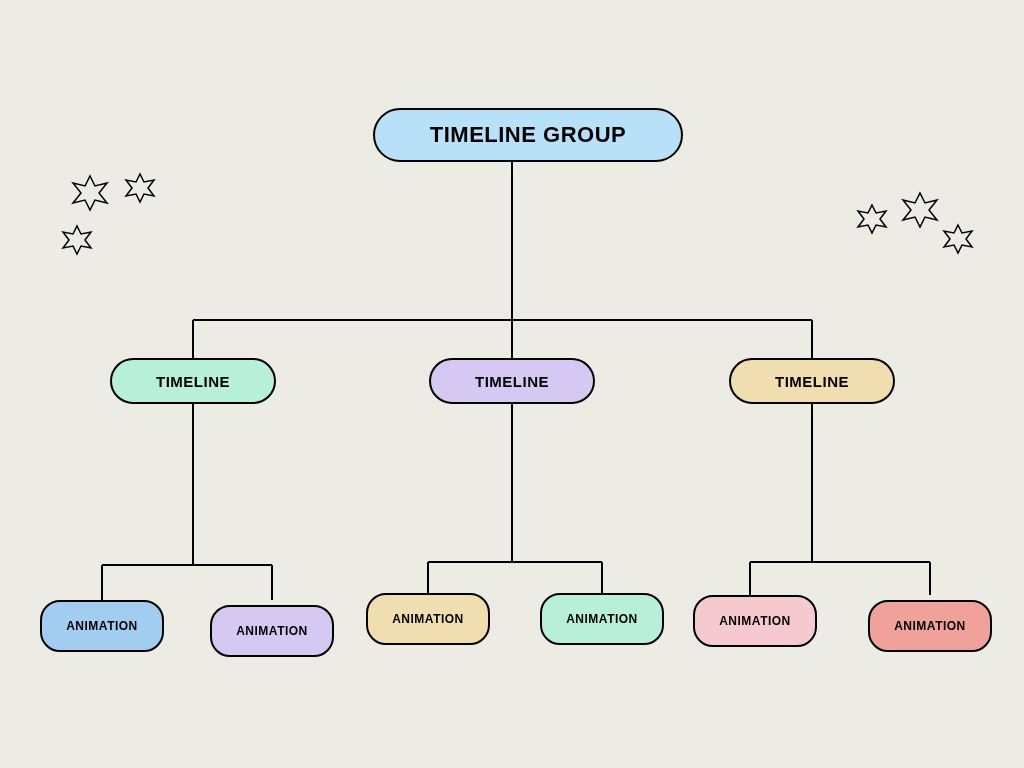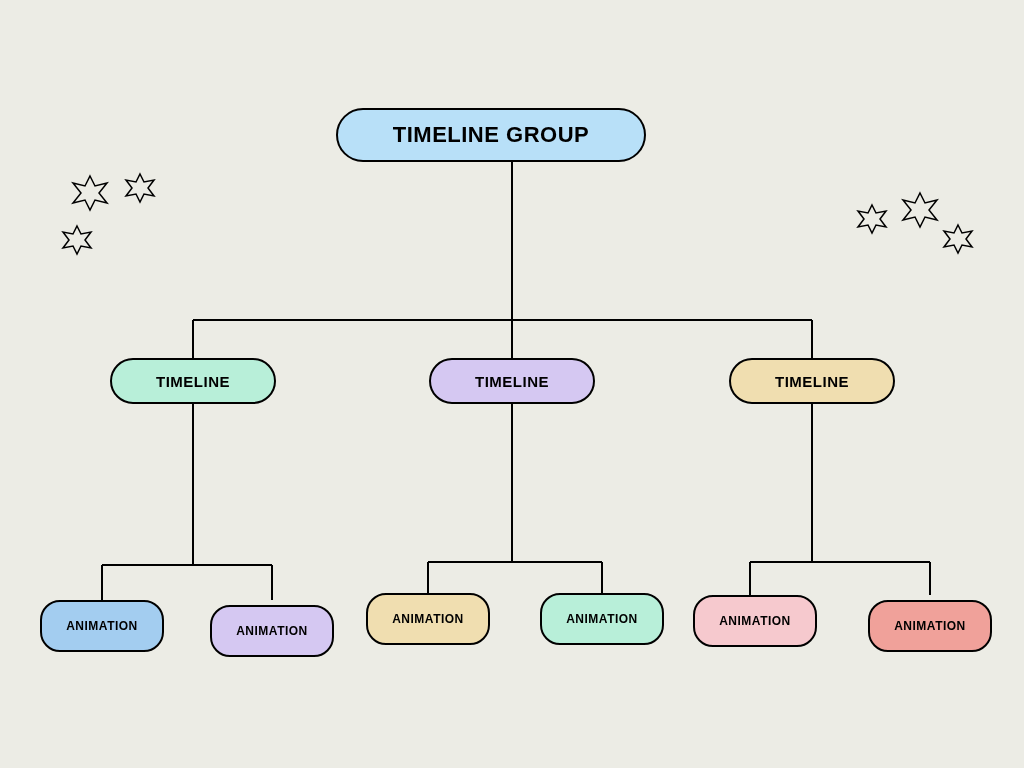--- a/index.html
+++ b/index.html
@@ -77,21 +77,21 @@
   <line x1="428" y1="562" x2="602" y2="562"></line>
   <line x1="428" y1="562" x2="428" y2="593"></line>
   <line x1="602" y1="562" x2="602" y2="593"></line>
 
   <line x1="812" y1="404" x2="812" y2="562"></line>
   <line x1="750" y1="562" x2="930" y2="562"></line>
   <line x1="750" y1="562" x2="750" y2="595"></line>
   <line x1="930" y1="562" x2="930" y2="595"></line>
 </svg>
 
-<div class="node root" style="left:336px; top:108px; width:310px; height:54px; background:#b8e0f8;" style-background="#b8e0f8">
+<div class="node root" style="left:373px; top:108px; width:310px; height:54px; background:#b8e0f8;" style-background="#b8e0f8">
   <span>TIMELINE GROUP</span>
 </div>
 
 <div class="node mid" style="left:110px; top:358px; width:166px; height:46px; background:#b8efd9;">
   <span>TIMELINE</span>
 </div>
 <div class="node mid" style="left:429px; top:358px; width:166px; height:46px; background:#d5c8f2;">
   <span>TIMELINE</span>
 </div>
 <div class="node mid" style="left:729px; top:358px; width:166px; height:46px; background:#f0deb0;">

